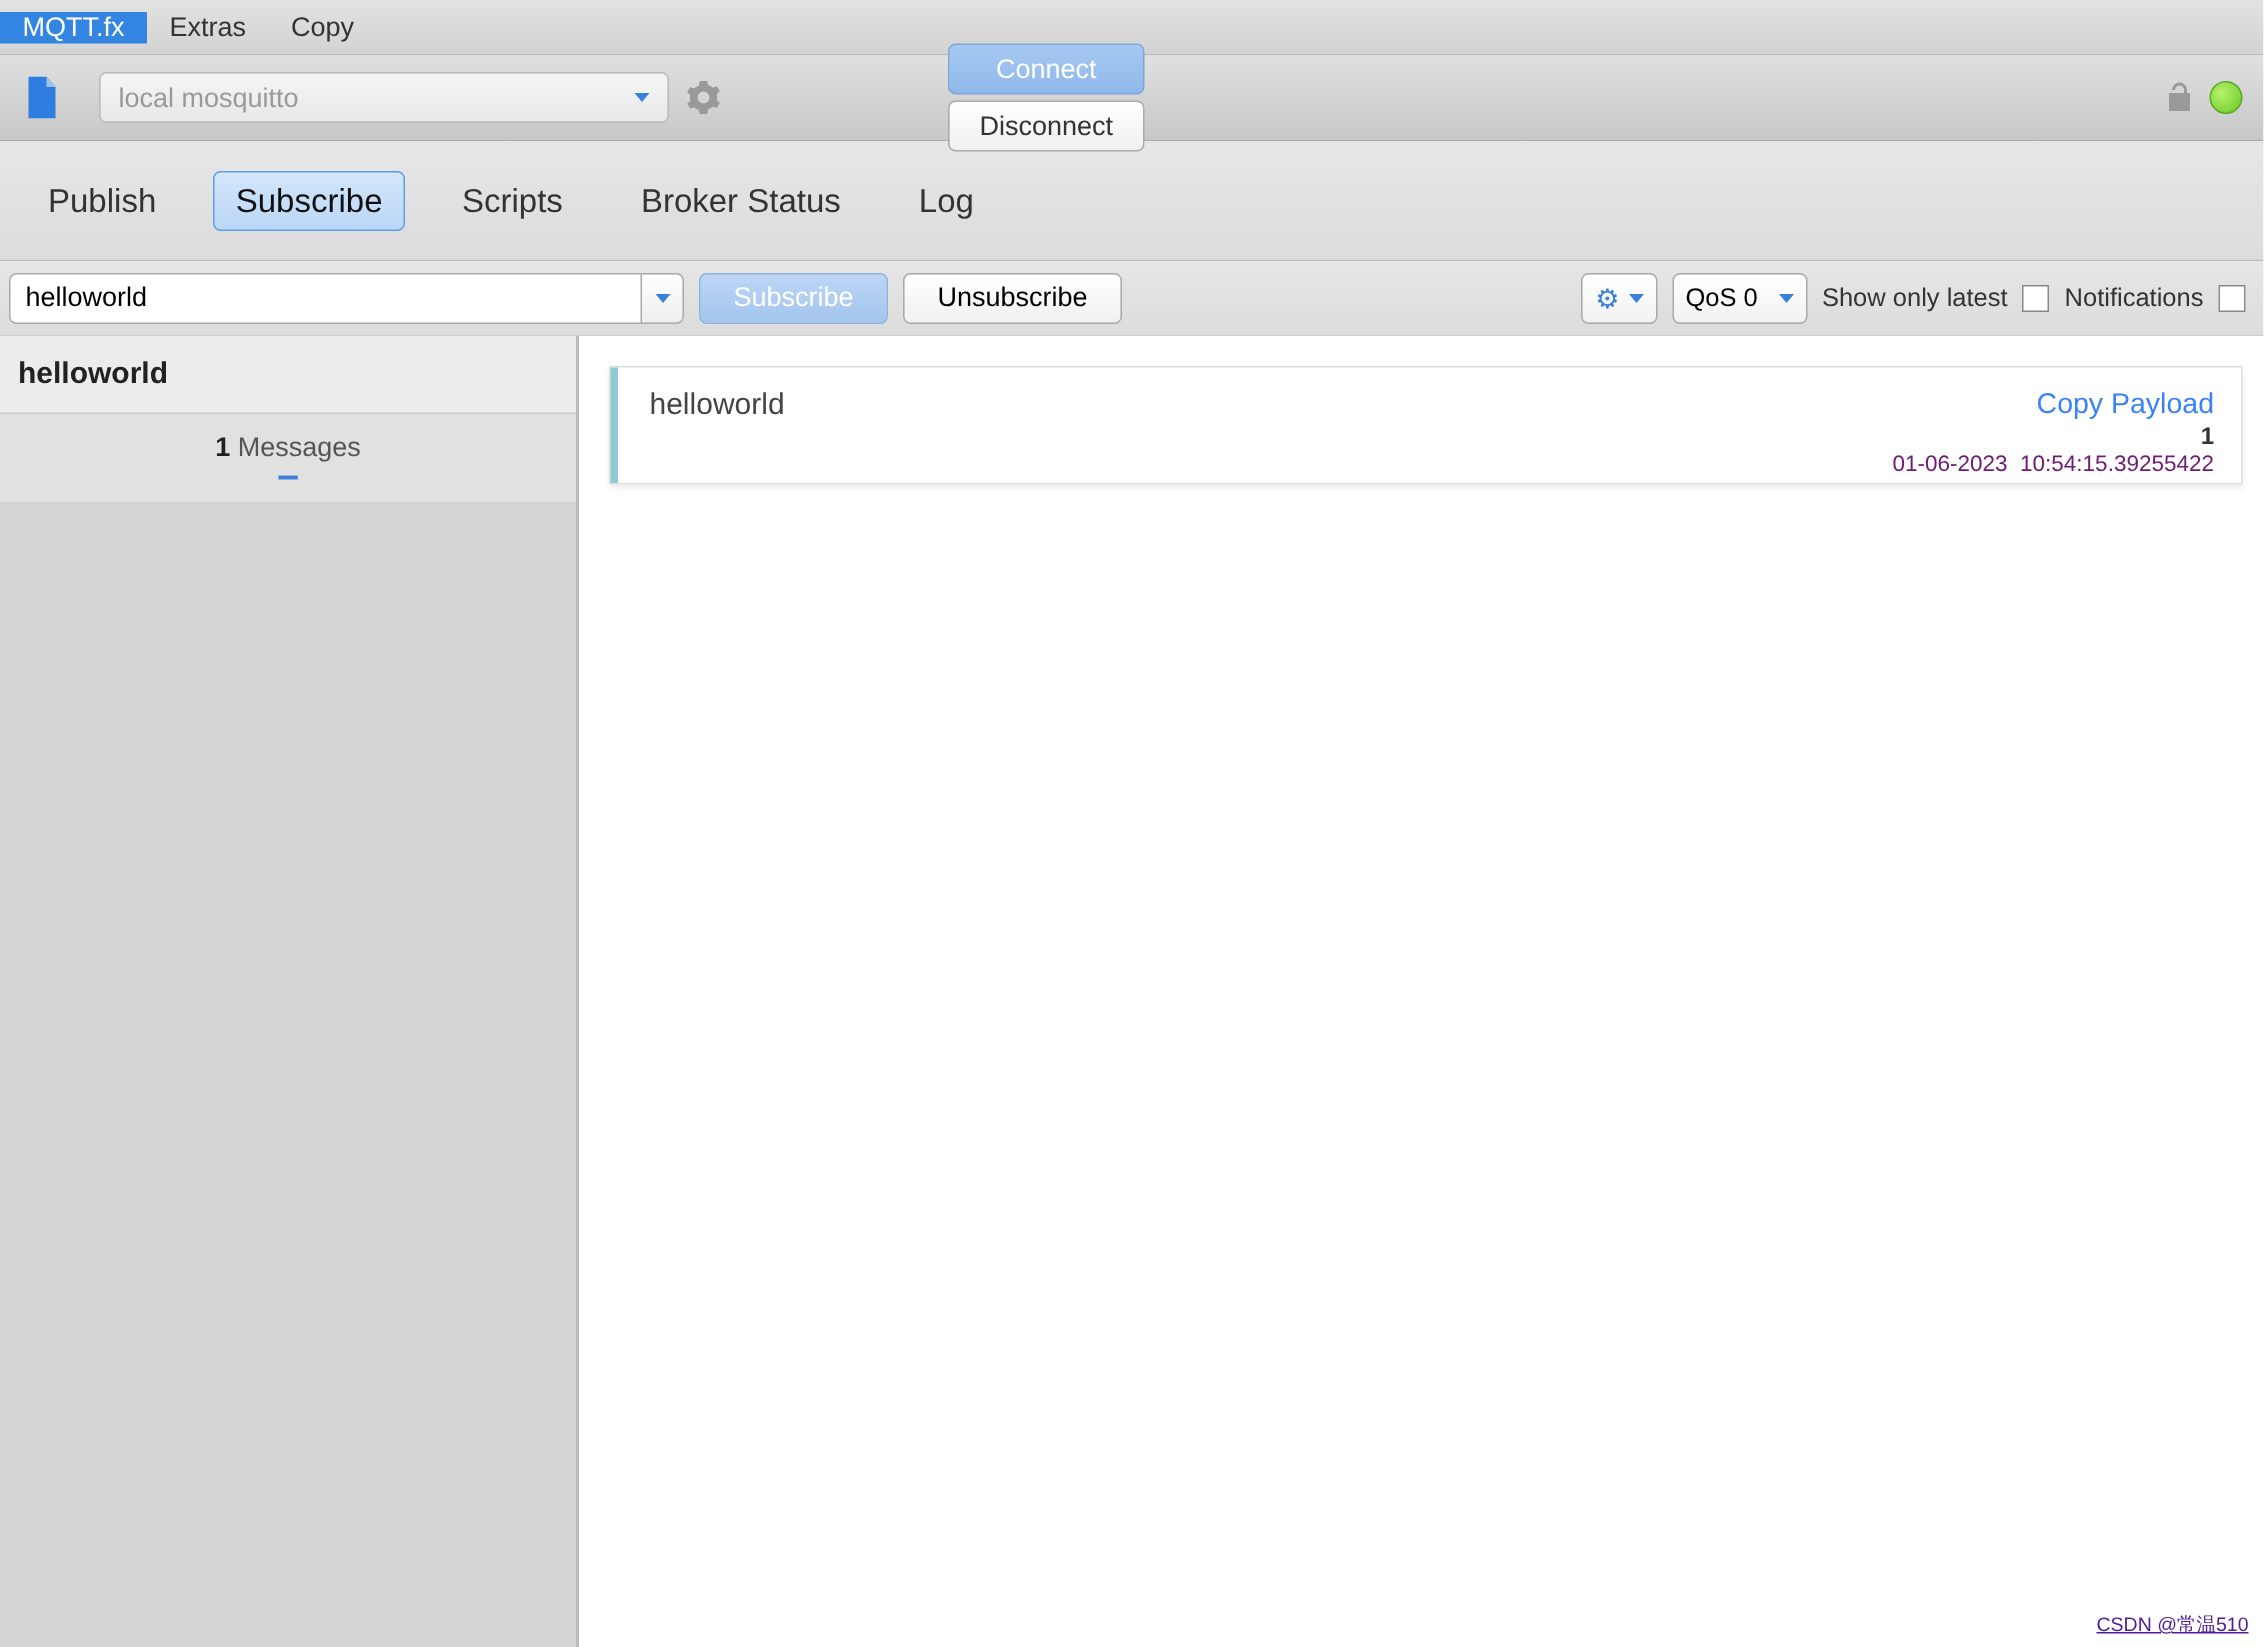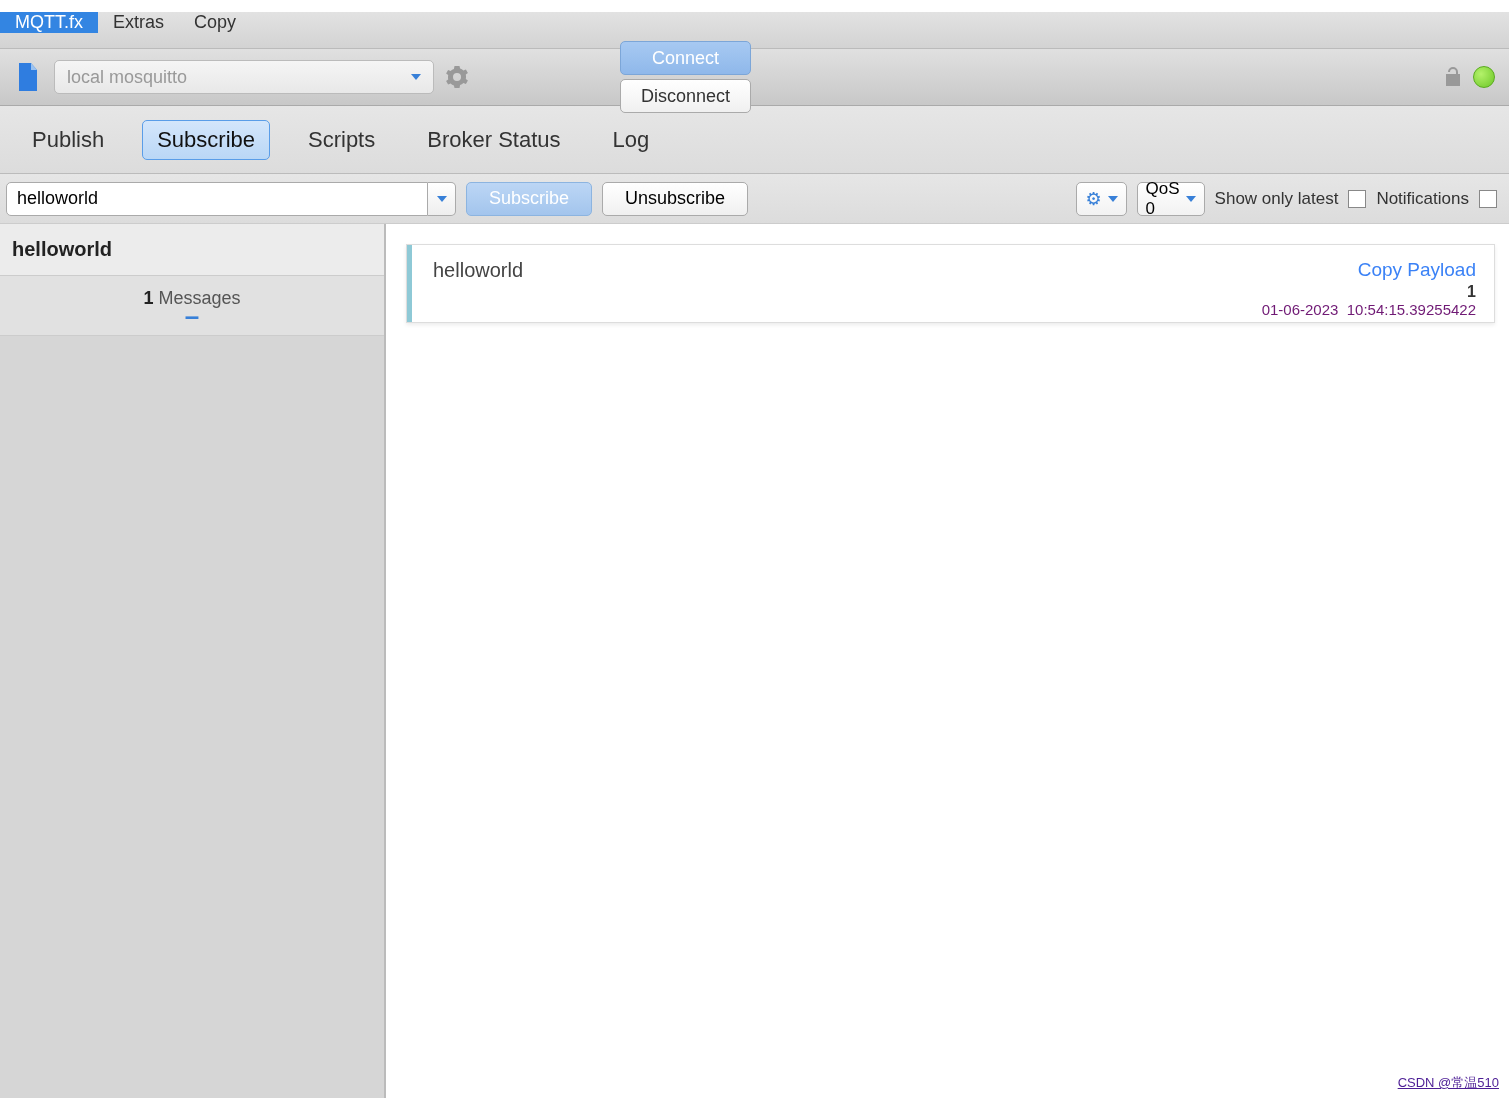--- a/index.html
+++ b/index.html
@@ -1,38 +1,38 @@
 <!DOCTYPE html>
 <html><head>
   <meta charset="utf-8">
   <style>
     * { box-sizing: border-box; margin: 0; padding: 0; font-family: "Segoe UI", Arial, sans-serif; }
     body { width: 1509px; height: 1098px; background: #fff; position: relative; overflow: hidden; }
 
     
-    .menu-bar { height: 37px; background: linear-gradient(#e2e2e2, #d3d3d3); display: flex; align-items: flex-start; border-bottom: 1px solid #bbb; margin-top: 12px; }
+    .menu-bar { height: 37px; background: linear-gradient(#e2e2e2, #d3d3d3); display: flex; align-items: center; border-bottom: 1px solid #bbb; }
     .menu-item { padding: 0 15px; display: flex; align-items: center; font-size: 18px; color: #333; cursor: default; }
     .menu-item.active { background: #3385e2; color: #fff; }
 
     
     .conn-bar { height: 57px; background: linear-gradient(#e0e0e0, #c8c8c8); display: flex; align-items: center; padding: 0 14px; border-bottom: 1px solid #aaa; }
     .file-icon { width: 28px; height: 32px; margin-right: 12px; display:flex; align-items:center; justify-content:center; }
-    .profile-select { width: 380px; height: 34px; background: linear-gradient(#f5f5f5,#e8e8e8); border: 1px solid #bbb; border-radius: 5px; display: flex; align-items: center; padding: 0 12px; color: #999; font-size: 18px; justify-content: space-between; }
+    .profile-select { width: 380px; height: 34px; background: linear-gradient(#f5f5f5,#e8e8e8); border: 1px solid #bbb; border-radius: 5px; display: flex; align-items: center; padding: 0 12px; color: #999; font-size: 18px; justify-content: space-between; margin-left: 12px; }
     .gear-icon { width: 26px; height: 26px; margin-left: 10px; display:flex; align-items:center; justify-content:center; color:#888; }
     .conn-spacer { flex: 1; }
     .conn-buttons { display: flex; gap: 4px; margin-left: 150px; flex-direction: column; }
     .btn { height: 34px; padding: 0 20px; border-radius: 5px; border: 1px solid #aaa; font-size: 18px; display: flex; align-items: center; justify-content:center; }
     .btn-connect { background: linear-gradient(#a7c9f2,#8fb8ea); color: #fff; border-color:#7ca6d8; }
     .btn-disconnect { background: linear-gradient(#fff,#f0f0f0); color: #333; }
     .status-icons { display: flex; align-items: center; gap: 8px; margin-left: auto; }
     .lock-icon { width:24px; height:24px; color:#888; }
     .status-dot { width:22px; height:22px; border-radius:50%; background: radial-gradient(circle at 35% 35%, #b4f26a, #6cc627); border:1px solid #5aab1f; }
 
     
-    .tabs-bar { height: 68px; background: linear-gradient(#e6e6e6,#dcdcdc); display:flex; align-items:center; padding: 0 18px; gap: 24px; border-bottom:1px solid #bbb; }
+    .tabs-bar { height: 80px; background: linear-gradient(#e6e6e6,#dcdcdc); display:flex; align-items:center; padding: 0 18px; gap: 24px; border-bottom:1px solid #bbb; }
     .tab { font-size: 22px; color:#333; padding: 6px 14px; border-radius: 5px; }
     .tab.active { background: linear-gradient(#d4e6fb,#bad7f6); border:1px solid #5a9de8; color:#111; }
 
     
     .sub-bar { height: 50px; background: linear-gradient(#e6e6e6,#dcdcdc); display:flex; align-items:center; padding: 0 6px 0 6px; gap: 10px; border-bottom:1px solid #ccc;}
     .topic-combo { display:flex; width: 450px; }
     .topic-input { flex:1; height:34px; border:1px solid #aaa; border-radius:5px 0 0 5px; padding: 0 10px; font-size:18px; background:#fff; }
     .combo-arrow { width:28px; height:34px; border:1px solid #aaa; border-left:none; border-radius:0 5px 5px 0; background:linear-gradient(#fff,#eee); display:flex; align-items:center; justify-content:center; }
     .btn-subscribe { background: linear-gradient(#bcd6f5,#a3c5ed); color:#fff; border-color:#8cb4e0; padding:0 22px; }
     .btn-unsubscribe { background: linear-gradient(#fff,#f0f0f0); padding:0 22px; }
@@ -121,21 +121,21 @@
       </div>
   </div>
   <div class="btn btn-subscribe">Subscribe</div>
   <div class="btn btn-unsubscribe">Unsubscribe</div>
 
   <div class="sub-right">
     <div class="small-combo">
       <span class="gears-small">⚙</span>
       <span class="caret-down"></span>
     </div>
-    <div class="small-combo" style="width:68px; justify-content:space-between;">
+    <div class="small-combo" style="width:90px; justify-content:space-between;">
       <span>QoS 0</span>
       <span class="caret-down"></span>
     </div>
     <span class="label-txt">Show only latest</span>
     <div class="checkbox"></div>
     <span class="label-txt">Notifications</span>
     <div class="checkbox"></div>
   </div>
 </div>
 

